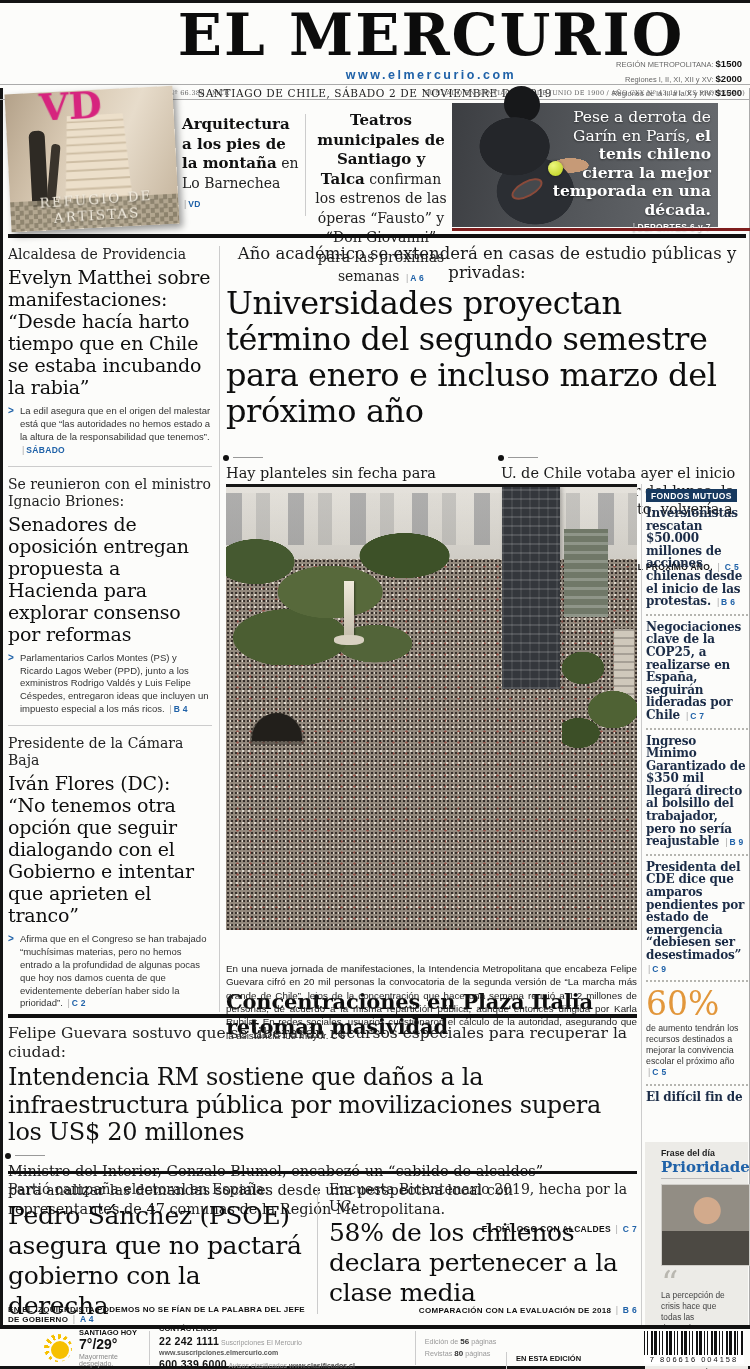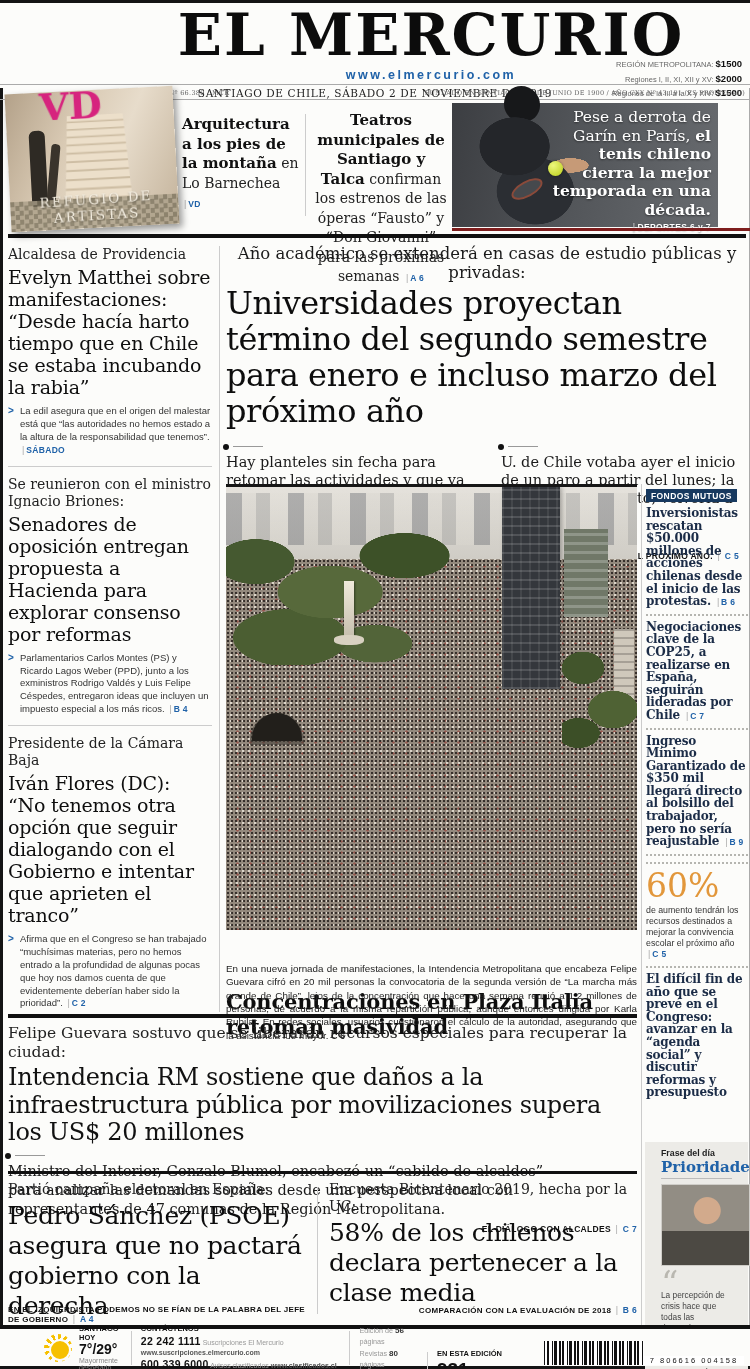--- a/index.html
+++ b/index.html
@@ -60,21 +60,21 @@
   .vdiv-left{position:absolute;left:219px;top:246px;height:766px;width:1px;background:#ccc;}
   .kicker{font-size:14px;color:#222;line-height:1.22;margin-bottom:3px;}
   .lc-head{font-size:19px;font-weight:normal;line-height:1.16;color:#0e0e0e;margin-bottom:7px;letter-spacing:-.2px;}
   .deck{font-family:"Liberation Sans","DejaVu Sans",sans-serif;font-size:9.5px;color:#333;line-height:1.35;position:relative;padding-left:12px;}
   .deck .bullet{position:absolute;left:0;top:-1px;color:#2062a8;font-weight:bold;font-size:10px;}
   .lc-sep{border-top:1px solid #ccc;margin:9px 0;}
 
   
   .mainstory{position:absolute;left:226px;top:244px;width:522px;}
   .ms-kicker{text-align:center;font-size:16.5px;color:#1a1a1a;margin-bottom:3px;}
-  .ms-head{font-size:32px;font-weight:normal;line-height:1.13;letter-spacing:-.4px;color:#0d0d0d;margin-bottom:14px;}
+  .ms-head{font-size:32px;font-weight:normal;line-height:1.13;letter-spacing:-.4px;color:#0d0d0d;margin-bottom:25px;}
   .ms-decks{display:flex;gap:28px;margin-bottom:8px;}
   .ms-deck{flex:1;font-size:14.5px;line-height:1.25;color:#1a1a1a;}
   .mk{position:relative;height:9px;}
   .mk::before{content:"";position:absolute;left:-3px;top:0;width:6px;height:6px;border-radius:50%;background:#111;}
   .mk::after{content:"";position:absolute;left:7px;top:2px;width:30px;height:1px;background:#999;}
   .caps-strip{font-family:"Liberation Sans",sans-serif;font-weight:bold;font-size:8.5px;letter-spacing:.3px;color:#111;}
   .ms-strip{text-align:center;}
 
   
   .photo{position:absolute;left:226px;top:484px;width:411px;height:446px;border-top:3px solid #161616;background:#978e84;overflow:hidden;}
@@ -143,21 +143,21 @@
   .fc-line{font-size:7px;color:#999;line-height:1.35;}
   .fc-line b.phone{font-size:10.5px;color:#111;letter-spacing:.3px;}
   .fc-line b.url{color:#555;}
   .f-pages{width:92px;font-size:7.2px;color:#999;line-height:1.5;}
   .f-pages b{color:#333;font-size:8px;}
   .f-edition{width:130px;margin-top:43px;}
   .fe-label{font-size:7.5px;font-weight:bold;margin-bottom:2px;}
   .fe-row{display:flex;align-items:baseline;gap:4px;}
   .fe-num{font-size:19px;font-weight:bold;color:#111;line-height:1;}
   .fe-text{font-size:9.5px;color:#222;}
-  .f-barcode{flex:1;display:flex;flex-direction:row;align-items:flex-end;padding-right:6px;border-left:none !important;}
+  .f-barcode{flex:1;display:flex;flex-direction:column;align-items:flex-end;padding-right:6px;border-left:none !important;}
   .bc-bars{width:100px;height:24px;background:repeating-linear-gradient(90deg,#111 0 1.5px,#fff 1.5px 3px,#111 3px 4.5px,#fff 4.5px 7.5px,#111 7.5px 9px,#fff 9px 10px,#111 10px 13px,#fff 13px 15px);}
   .bc-num{width:100px;text-align:center;font-size:7.5px;letter-spacing:2px;color:#111;background:#fff;}
 </style>
 </head>
 <body>
 
 <div class="page">
   <div class="edge-top"></div>
   <div class="edge-left"></div>
   <div class="edge-right"></div>
@@ -279,20 +279,21 @@
 
   <div class="vdiv-right"></div>
   <div class="sidebar">
     <span class="sb-tag">FONDOS MUTUOS</span>
     <p class="sb-item"><span>Inversionistas rescatan $50.000 millones de acciones chilenas desde el inicio de las protestas. </span><span class="sep">|</span><span class="ref">B 6</span></p>
     <div class="sb-dots"></div>
     <p class="sb-item"><span>Negociaciones clave de la COP25, a realizarse en España, seguirán lideradas por Chile </span><span class="sep">|</span><span class="ref">C 7</span></p>
     <div class="sb-dots"></div>
     <p class="sb-item"><span>Ingreso Mínimo Garantizado de $350 mil llegará directo al bolsillo del trabajador, pero no sería reajustable </span><span class="sep">|</span><span class="ref">B 9</span></p>
     <div class="sb-dots"></div>
+    <p class="sb-item"><span>Presidenta del CDE dice que amparos pendientes por estado de emergencia “debiesen ser desestimados” </span><span class="sep">|</span><span class="ref">C 9</span></p>
     <div class="sb-dots"></div>
     <div>
       <div class="sb-num">60%</div>
       <p class="sb-stat-text"><span>de aumento tendrán los recursos destinados a mejorar la convivencia escolar el próximo año </span><span class="sep">|</span><span class="ref">C 5</span></p>
     </div>
     <div class="sb-dots"></div>
     <p class="sb-item"><span>El difícil fin de año que se prevé en el Congreso: avanzar en la “agenda social” y discutir reformas y presupuesto </span></p>
   </div>
 
   <div class="quote-box">

